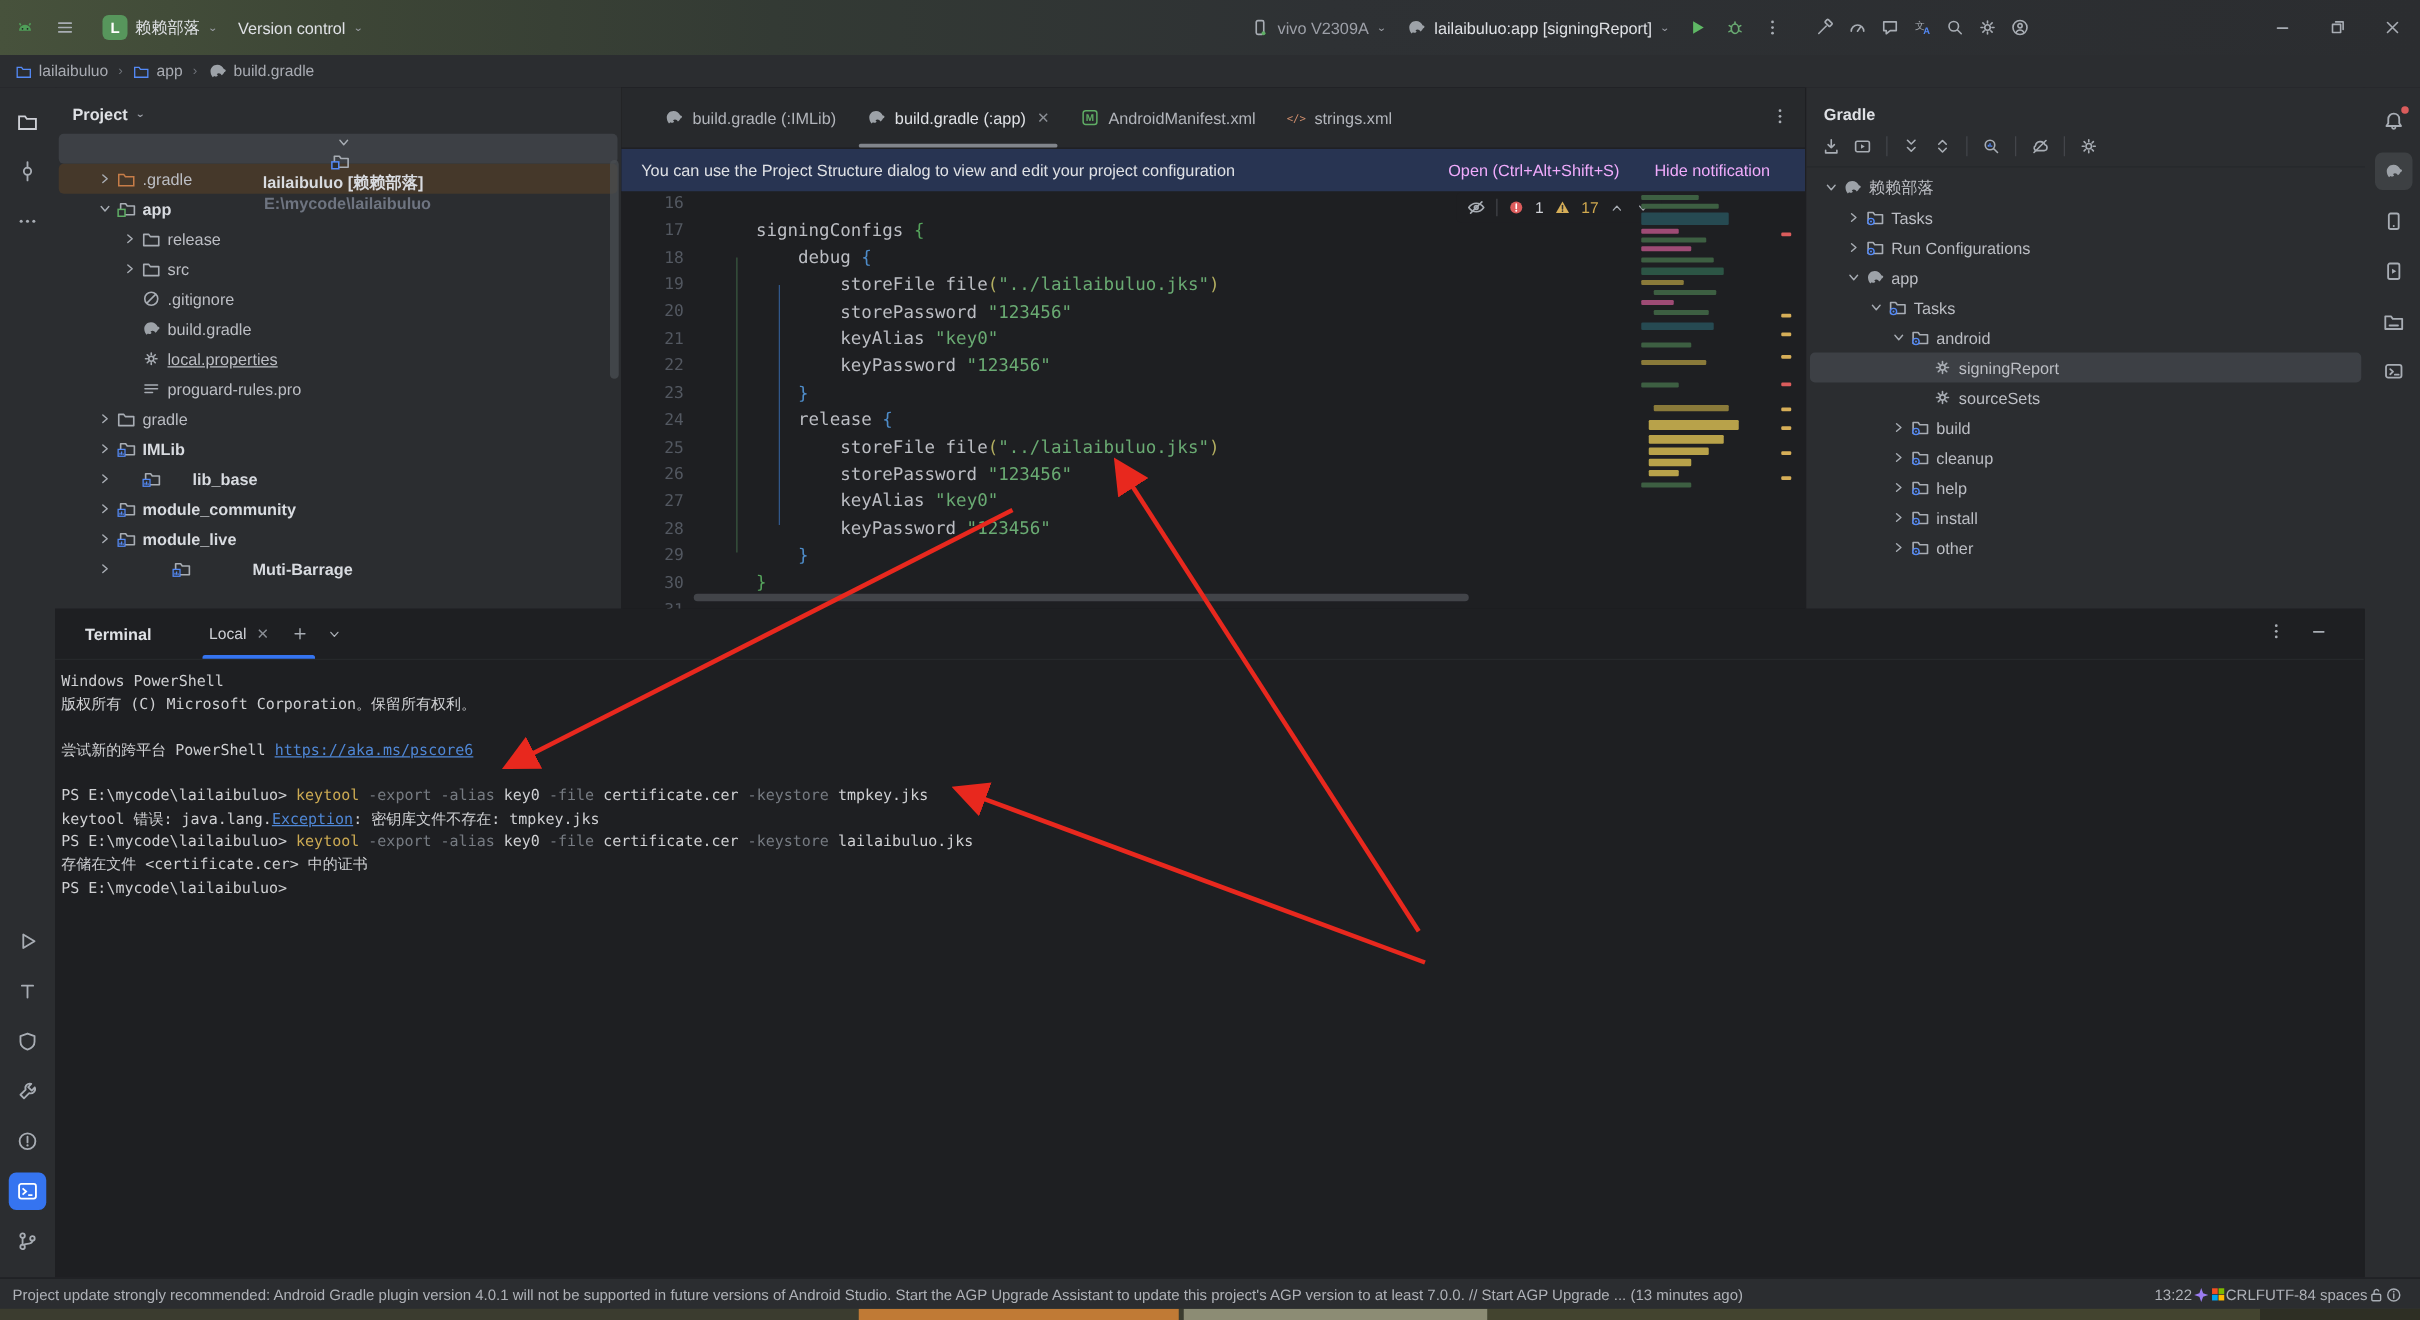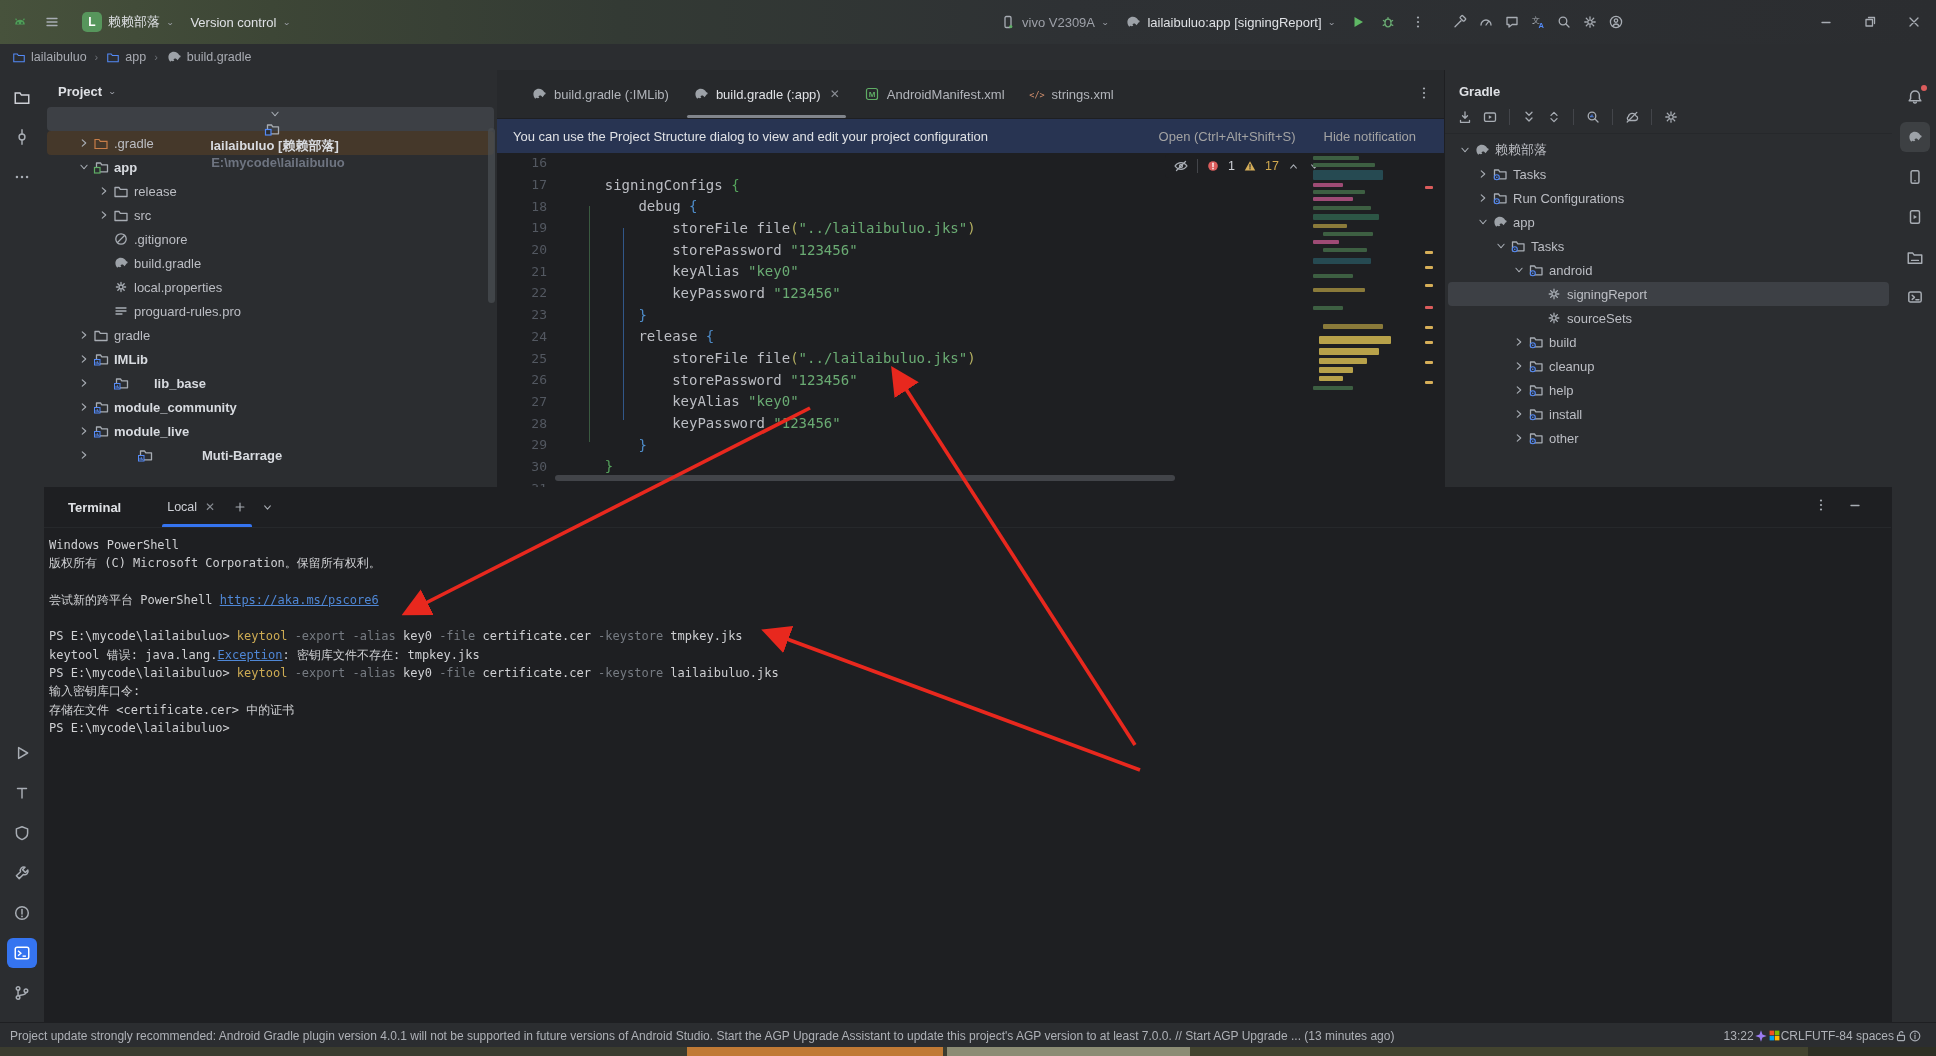--- a/index.html
+++ b/index.html
@@ -55,21 +55,21 @@
 
   
   #editor{left:497px;top:70px;width:947px;height:417px;background:#1e1f22;overflow:hidden}
   #tabbar{height:48px;background:#27292c;border-bottom:1px solid #1e1f22;display:flex;align-items:stretch;padding-left:22px;position:relative}
   .tab{display:flex;align-items:center;gap:7px;padding:0 12px;font-size:13px;color:#b2b5bb;position:relative}
   .tab.active{color:#dfe1e5}
   .tab.active::after{content:"";position:absolute;left:6px;right:6px;bottom:0;height:3px;border-radius:2px;background:#81858c}
   .tab .x{color:#8a8e95;font-size:12px;margin-left:2px}
   #tab-kebab{position:absolute;right:12px;top:15px}
   #banner{height:34px;background:#283452;display:flex;align-items:center;padding:0 28px 0 16px;font-size:13px;color:#dfe1e5;gap:28px}
-  #banner .lnk{color:#a3a3a3;cursor:pointer;white-space:nowrap}
+  #banner .lnk{color:#f0abfc;cursor:pointer;white-space:nowrap}
   #banner .msg{flex:1 1 auto;white-space:nowrap;overflow:hidden}
   #code{position:absolute;left:0;top:82px;width:947px;height:335px;font-family:"DejaVu Sans Mono",monospace;font-size:14px}
   .cline{height:21.7px;display:flex;align-items:center;white-space:pre}
   .cnum{width:50px;flex:none;text-align:right;padding-right:16px;color:#535861;font-size:13px}
   .ctext{padding-left:8px}
   .tk-d{color:#bcbec4}.tk-s{color:#6aab73}.tk-g{color:#55a35c}.tk-b{color:#4e8cc9}.tk-y{color:#b3ae60}
   .iguide{position:absolute;width:1px}
   #inspect{position:absolute;left:668px;top:84px;height:24px;display:flex;align-items:center;gap:8px;
     background:#1e1f22;padding:0 8px;font-size:12.5px;border-radius:4px}
   #inspect .sep{width:1px;height:14px;background:#43454a}
@@ -460,21 +460,21 @@
       </div>
       <div class="trow" style="padding-left: 48px;">
         <span class="arr"></span>
         <span class="tic">
           <svg width="16" height="16" viewBox="0 0 16 16">
             <path d="M13.2 6.3c-.9-2.2-3-3.6-5.4-3.6C4.7 2.7 2.4 5 2.4 8c0 2 .9 3.6 1.8 4.8l1.2-1.1c1 .8 2.4.6 2.9-.5l-.9-.9c1.3-1.4 3.3-.7 3.9.9.8-.4 1.7-1.4 2.2-2.6.5 0 1.1-.5 1.1-1.2 0-.6-.5-1.1-1.4-1.1z" fill="#9da2a8" stroke="none"></path>
           </svg>
         </span>
         <span>build.gradle</span>
       </div>
-      <div class="trow" style="padding-left: 48px;">
+      <div class="trow" style="padding-left: 48px; text-decoration: underline;">
         <span class="arr"></span>
         <span class="tic">
           <svg width="16" height="16" viewBox="0 0 16 16">
             <circle cx="8" cy="8" r="2" stroke="#a8adb4" stroke-width="1.3" fill="none" stroke-linecap="round" stroke-linejoin="round"></circle>
             <path d="M8 3.4v1.4M8 11.2v1.4M3.4 8h1.4M11.2 8h1.4M4.8 4.8l1 1M10.2 10.2l1 1M11.2 4.8l-1 1M5.8 10.2l-1 1" stroke="#a8adb4" stroke-width="1.3" fill="none" stroke-linecap="round" stroke-linejoin="round"></path>
           </svg>
         </span>
         <span>local.properties</span>
       </div>
       <div class="trow" style="padding-left: 48px;">
@@ -995,21 +995,20 @@
   </div>
   <div id="term-body">
       <div class="tline"><span class="tw">Windows PowerShell</span></div>
       <div class="tline"><span class="tw">版权所有 (C) Microsoft Corporation。保留所有权利。</span></div>
       <div class="tline">&nbsp;</div>
       <div class="tline"><span class="tw">尝试新的跨平台 PowerShell </span><span class="tlk">https://aka.ms/pscore6</span></div>
       <div class="tline">&nbsp;</div>
       <div class="tline"><span class="tw">PS E:\mycode\lailaibuluo&gt; </span><span class="ty">keytool </span><span class="tdim">-export </span><span class="tdim">-alias </span><span class="tw">key0 </span><span class="tdim">-file </span><span class="tw">certificate.cer </span><span class="tdim">-keystore </span><span class="tw">tmpkey.jks</span></div>
       <div class="tline"><span class="tw">keytool 错误: java.lang.</span><span class="tlk">Exception</span><span class="tw">: 密钥库文件不存在: tmpkey.jks</span></div>
       <div class="tline"><span class="tw">PS E:\mycode\lailaibuluo&gt; </span><span class="ty">keytool </span><span class="tdim">-export </span><span class="tdim">-alias </span><span class="tw">key0 </span><span class="tdim">-file </span><span class="tw">certificate.cer </span><span class="tdim">-keystore </span><span class="tw">lailaibuluo.jks</span></div>
-      <div class="tline"><span class="tw">输入密钥库口令:</span></div>
       <div class="tline"><span class="tw">存储在文件 &lt;certificate.cer&gt; 中的证书</span></div>
       <div class="tline"><span class="tw">PS E:\mycode\lailaibuluo&gt;</span></div>
     </div>
 </div>
 
 <div id="status" class="abs">
   <span id="status-msg">Project update strongly recommended: Android Gradle plugin version 4.0.1 will not be supported in future versions of Android Studio. Start the AGP Upgrade Assistant to update this project's AGP version to at least 7.0.0. // Start AGP Upgrade ... (13 minutes ago)</span>
   <span id="status-right">
     <span>13:22</span>
     <span class="ic">

